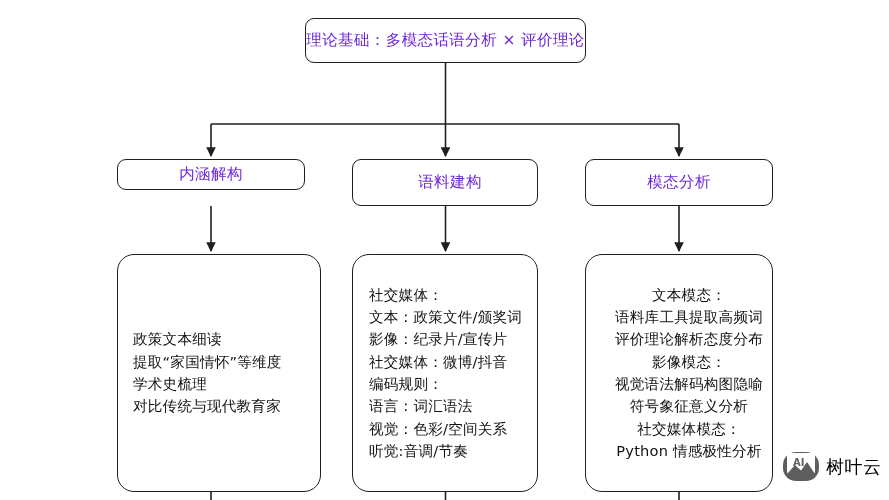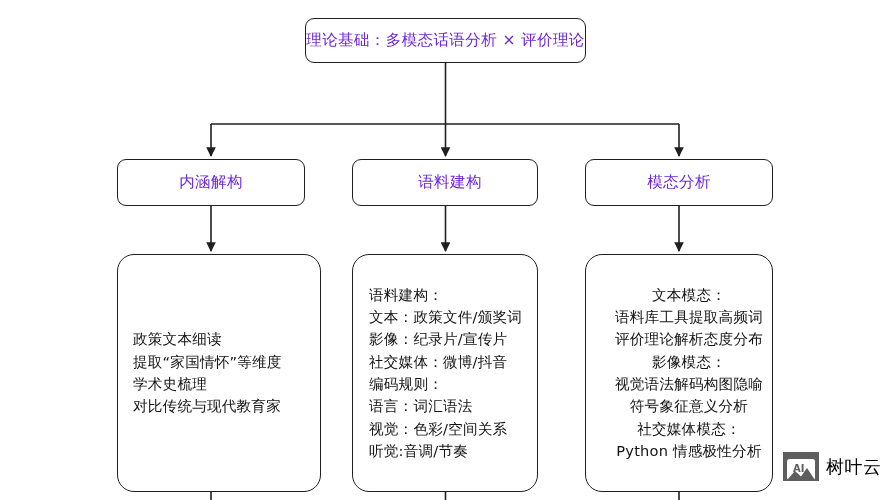--- a/index.html
+++ b/index.html
@@ -84,21 +84,21 @@
     letter-spacing: 0.2px;
   }
   
   #root-node {
     left: 305px;
     top: 18px;
     width: 281px;
     height: 45px;
   }
   
-  #branch-node-0 { left: 117px; top: 159px; width: 188px; height: 47px; }
+  #branch-node-0 { left: 117px; top: 159px; width: 188px; height: 31px; }
   #branch-node-1 { left: 352px; top: 159px; width: 186px; height: 47px; padding-left: 10px; }
   #branch-node-2 { left: 585px; top: 159px; width: 188px; height: 47px; }
   
   #detail-node-0 { left: 117px; top: 254px; width: 204px; height: 238px; }
   #detail-node-1 { left: 352px; top: 254px; width: 186px; height: 238px; }
   #detail-node-2 { left: 585px; top: 254px; width: 188px; height: 238px; text-align: center; }
   #detail-node-0 .lines { padding-left: 15px; }
   #detail-node-1 .lines { padding-left: 16px; }
   #detail-node-2 .lines { padding-left: 20px; }
 
@@ -107,24 +107,24 @@
     position: absolute;
     left: 783px;
     top: 452px;
     display: flex;
     align-items: center;
     gap: 7px;
   }
   #watermark .wm-icon {
     width: 36px;
     height: 29px;
-    border-radius: 0;
+    border-radius: 13px;
     background: #5e5e5e;
     display: flex;
-    align-items: flex-end;
+    align-items: flex-start;
     justify-content: center;
   }
   #watermark .wm-icon svg { display: block; }
   #watermark .wm-text {
     font-size: 18px;
     color: #000000;
     letter-spacing: 0.5px;
     line-height: 1;
   }
 </style>
@@ -175,21 +175,21 @@
     <div class="lines">
       <div class="line">政策文本细读</div>
       <div class="line">提取“家国情怀”等维度</div>
       <div class="line">学术史梳理</div>
       <div class="line">对比传统与现代教育家</div>
     </div>
   </div>
 
   <div class="node rounded-lg textblock" id="detail-node-1">
     <div class="lines">
-      <div class="line">语料建构：</div>
+      <div class="line">社交媒体：</div>
       <div class="line">文本：政策文件/颁奖词</div>
       <div class="line">影像：纪录片/宣传片</div>
       <div class="line">社交媒体：微博/抖音</div>
       <div class="line">编码规则：</div>
       <div class="line">语言：词汇语法</div>
       <div class="line">视觉：色彩/空间关系</div>
       <div class="line">听觉:音调/节奏</div>
     </div>
   </div>
 

